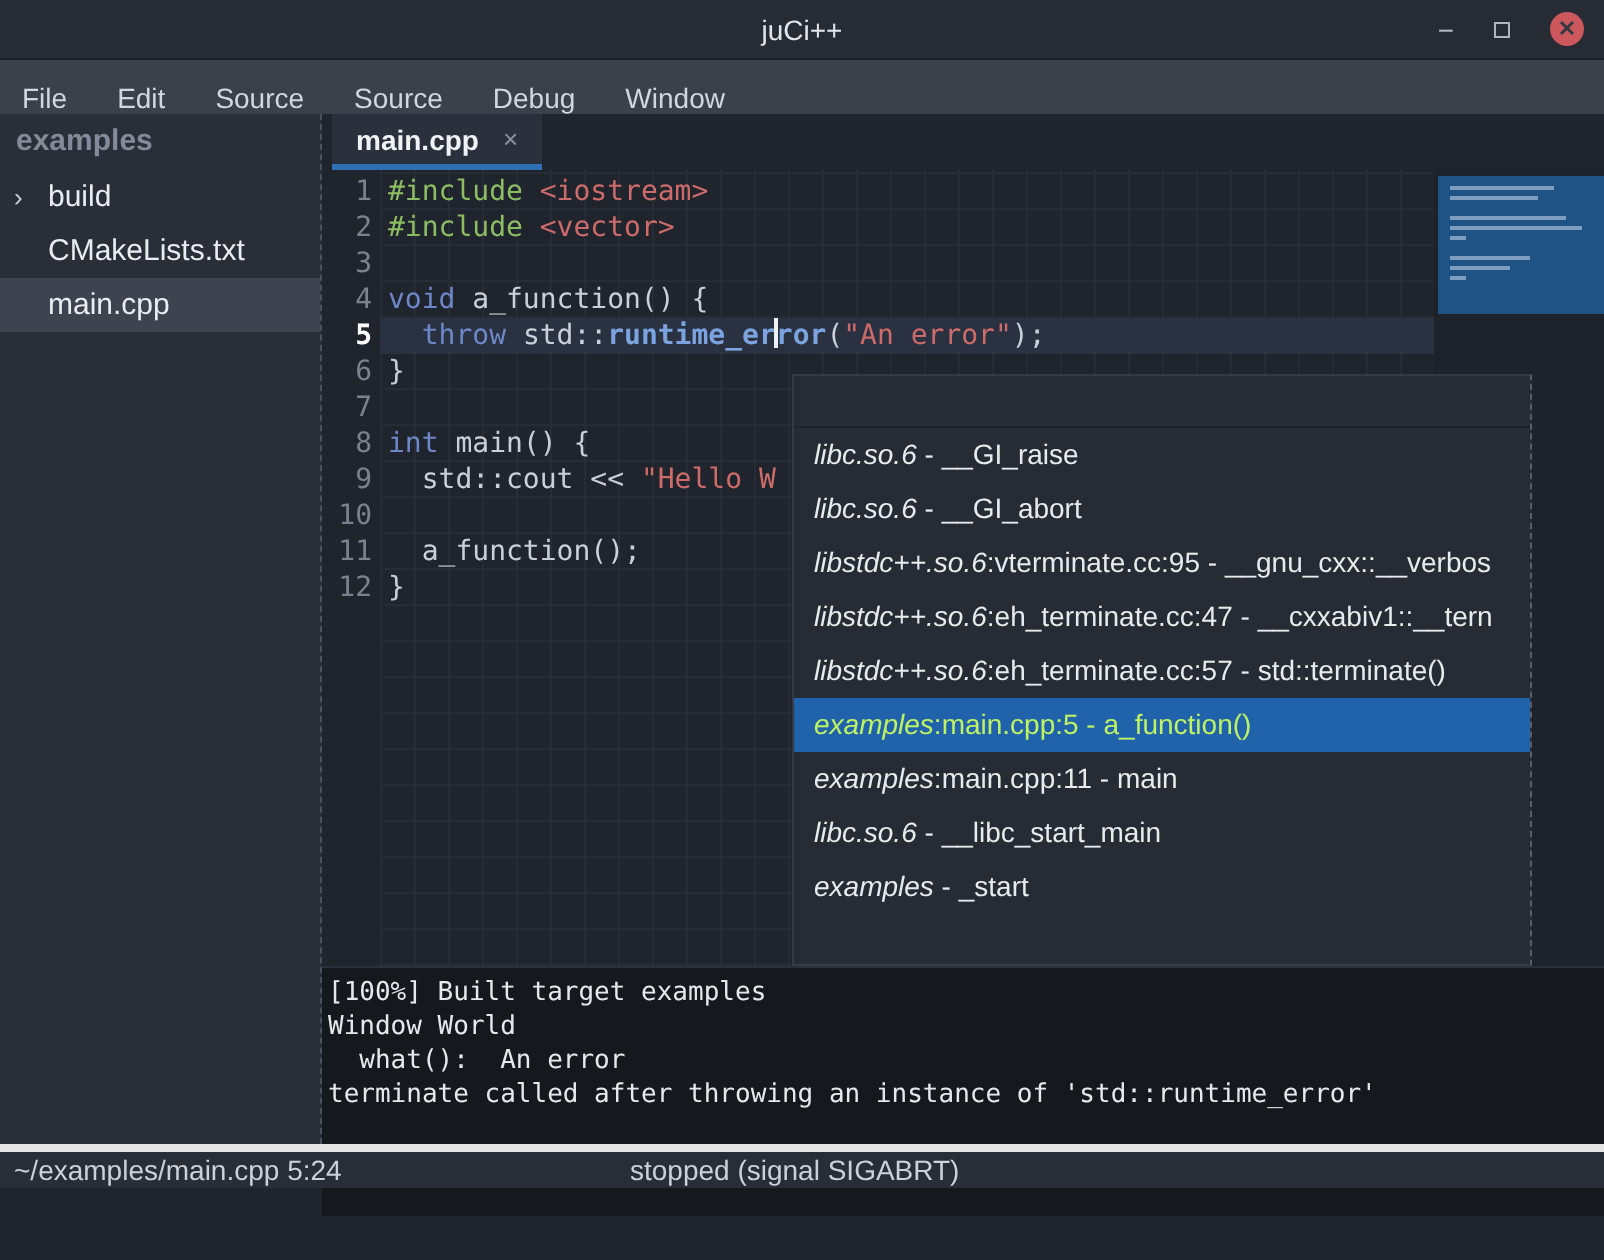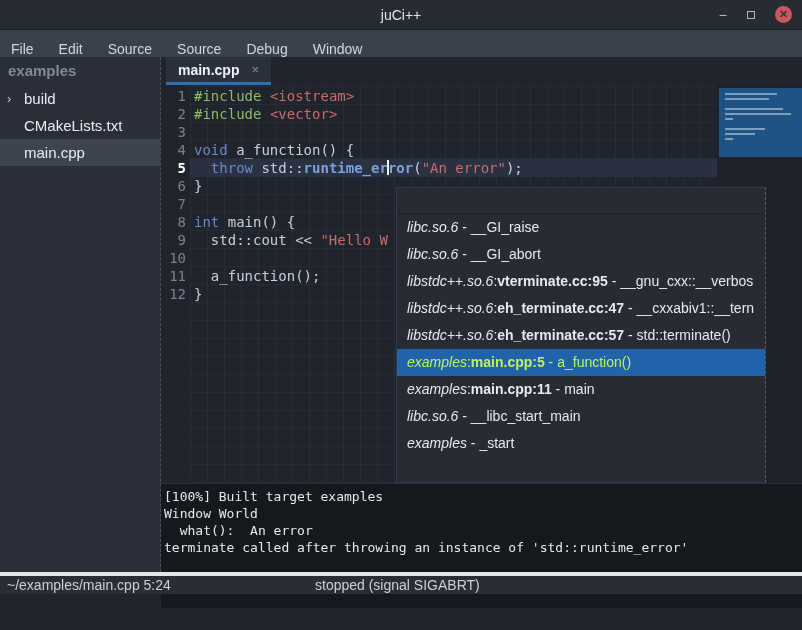--- a/index.html
+++ b/index.html
@@ -58,21 +58,21 @@
 
   .minimap { width:85px; background:#1e222a; position:relative; }
   .view-rect { position:absolute; left:2px; right:0; top:3px; height:69px; background:#1e5384; padding:5px 0 0 6px; }
   .mm-line { height:2px; margin-bottom:3px; background:#9db7d2; opacity:.75; }
 
   
   .stack-popup { position:absolute; left:235px; top:102px; width:370px; height:296px; background:#262b34; border:1px solid #343b46; border-right:1px dashed #575e6b; z-index:5; overflow:hidden; }
   .popup-header { height:26px; border-bottom:1px solid #1d2128; }
   .stack-row { height:27px; line-height:27px; padding-left:10px; font-size:14px; color:#e7eaee; white-space:nowrap; overflow:hidden; }
   .stack-row .mod { font-style:italic; }
-  .stack-row .loc { font-weight:bold; }
+  .stack-row .loc { font-weight:normal; }
   .stack-row.selected { background:#2063ab; color:#bef264; }
 
   
   .terminal { height:125px; background:#15181d; flex:0 0 auto; font-family:"DejaVu Sans Mono", monospace; font-size:13px; line-height:17px; color:#e6e9ec; padding:4px 0 0 3px; overflow:hidden; border-top:1px solid #2b313b; }
   .tline { white-space:pre; }
 
   
   .statusbar { height:22px; background:#282d36; border-top:4px solid #e5e5e5; display:flex; align-items:center; font-size:14px; color:#ccd1d8; position:relative; flex:0 0 auto; }
   .status-file { padding-left:7px; }
   .status-debug { position:absolute; left:315px; }

